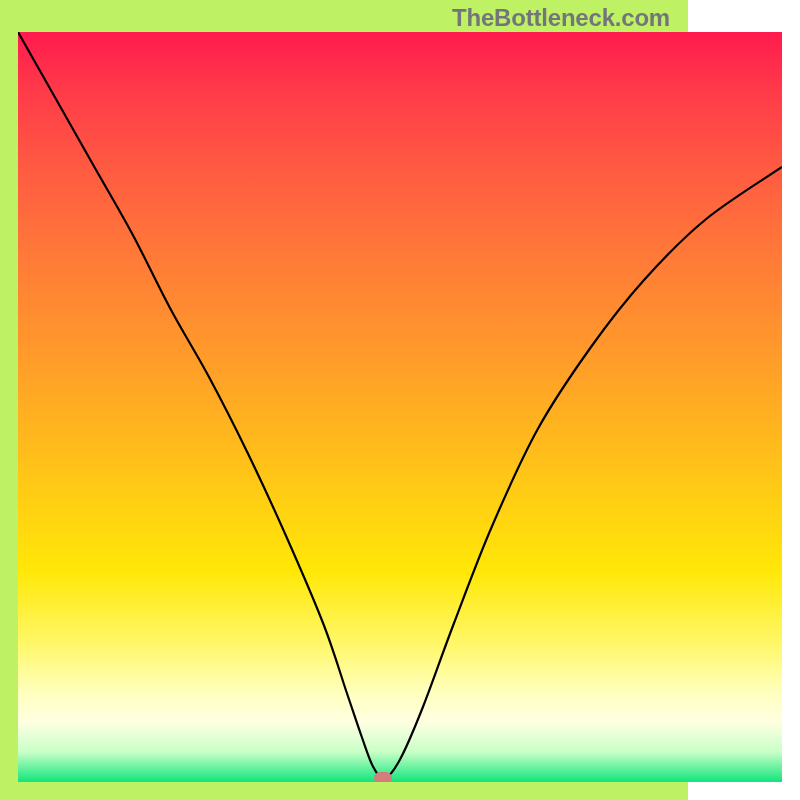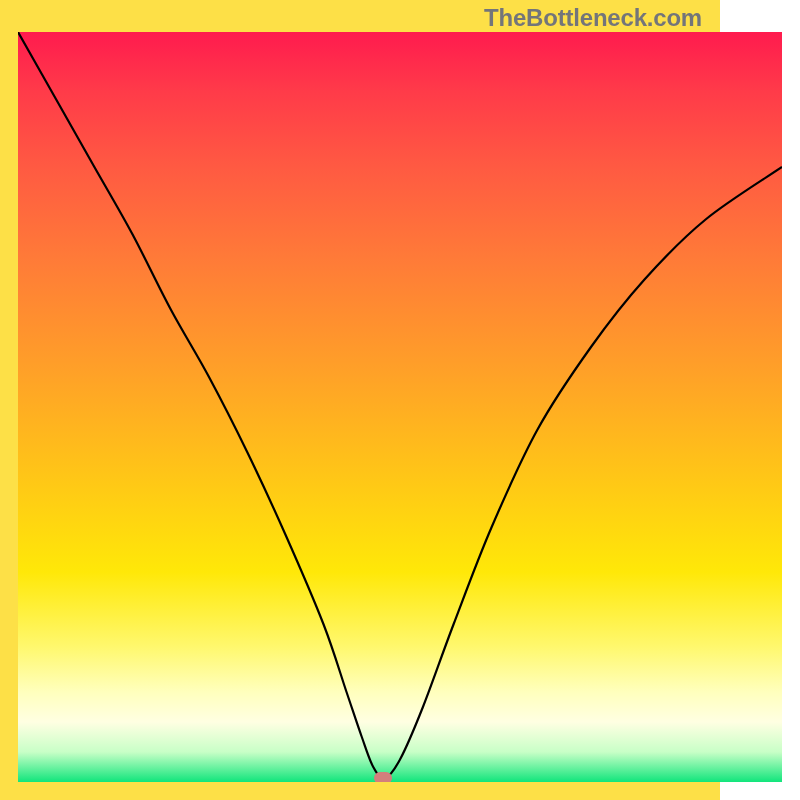--- a/index.html
+++ b/index.html
@@ -4,22 +4,21 @@
 <style>
   body {
     margin: 0;
     padding: 0;
     background: #fff;
   }
   .container {
     width: 688px;
     height: 800px;
     position: relative;
-    background: #fde047;
-    padding-left: 32px;
+    background: #bef264;
   }
   .watermark {
     position: absolute;
     top: 4px;
     right: 18px;
     font-family: Arial, Helvetica, sans-serif;
     font-size: 24px;
     color: #73757a;
     font-weight: bold;
     letter-spacing: -0.2px;

